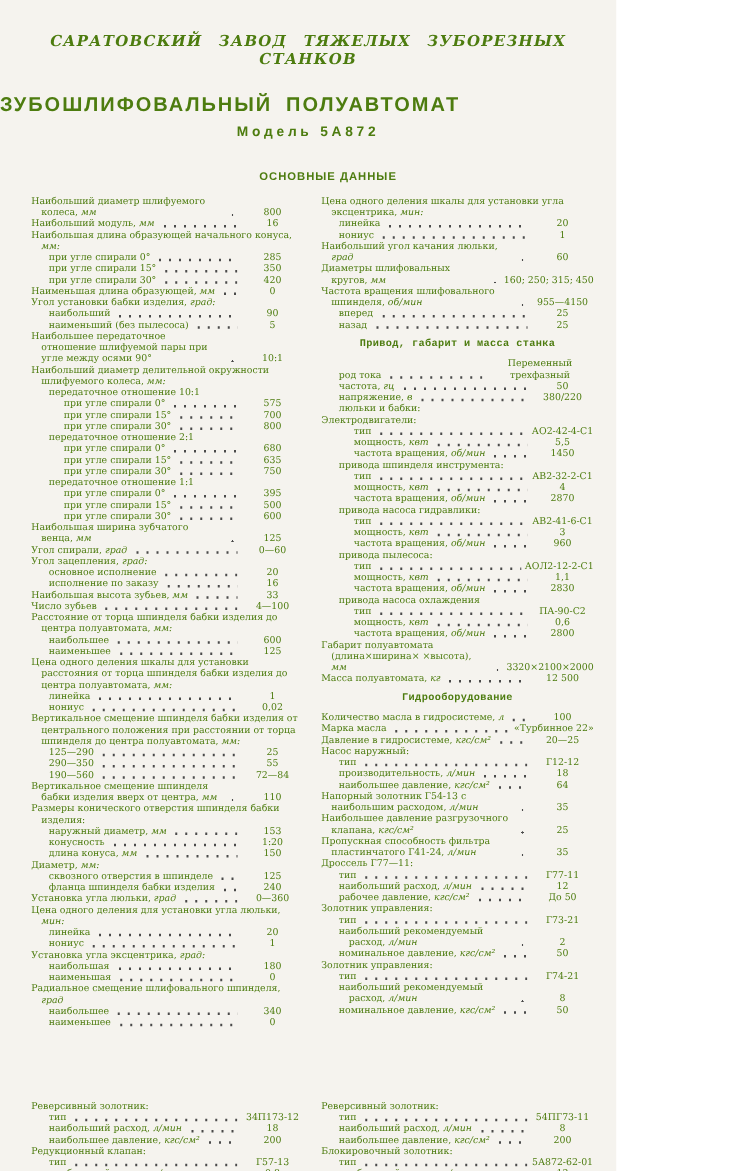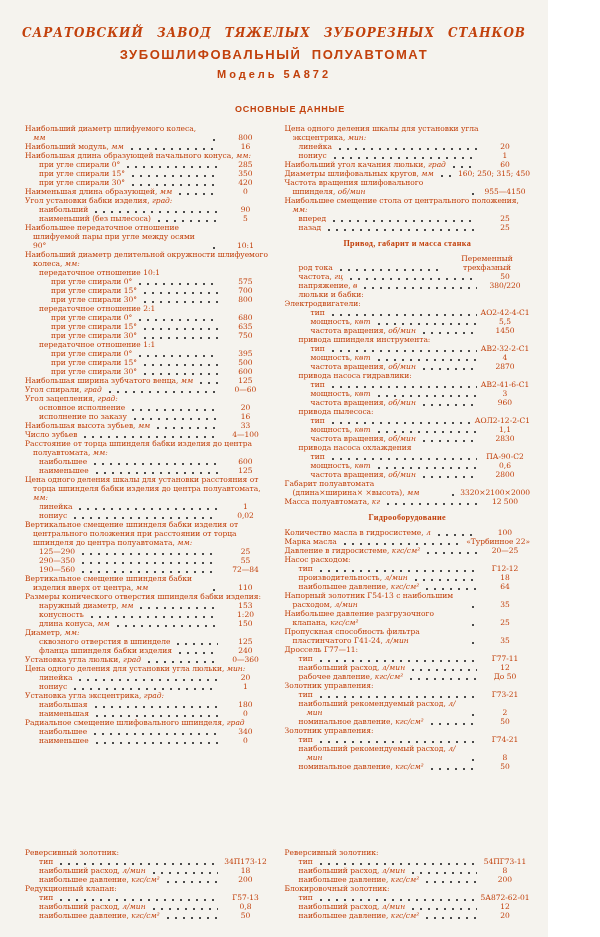--- a/index.html
+++ b/index.html
@@ -3,43 +3,43 @@
 <meta charset="utf-8">
 <style>
   html,body{margin:0;padding:0;}
   body{
     width:600px;height:937px;
     background:#efedе8;
     font-family:"DejaVu Serif", serif;
   }
   .page{
     position:relative;
-    width:548px;height:937px;
+    width:493px;height:937px;
     background:#f5f3ee;
-    color:#c2410c;
+    color:#4d7c0f;
     overflow:hidden;
     box-sizing:border-box;
   }
   .publisher{
     text-align:center;
     font-style:italic;
     font-weight:bold;
     font-size:12px;
     letter-spacing:1px;
     word-spacing:8px;
     padding-top:26px;
   }
   .doc-title{
-    text-align:center;
+    text-align:left;
     font-family:"Liberation Sans", sans-serif;
     font-weight:bold;
-    font-size:13px;
+    font-size:16px;
     letter-spacing:1.6px;
     word-spacing:5px;
-    margin-top:7px;
+    margin-top:22px;
   }
   .doc-model{
     text-align:center;
     font-family:"Liberation Sans", sans-serif;
     font-weight:bold;
     font-size:11px;
     letter-spacing:3px;
     margin-top:6px;
   }
   .main-section-title{
@@ -59,21 +59,21 @@
     box-sizing:content-box;
   }
   .column{
     position:relative;
     width:273px;
     font-size:7.5px;
     line-height:9px;
   }
   .col-heading{
     text-align:center;
-    font-family:Liberation Serif, serif;
+    font-family:Liberation Mono, monospace;
     font-weight:bold;
     font-size:8.2px;
     margin:7px 0 6px 0;
     letter-spacing:0.3px;
   }
   .block{margin:0;}
   .bottom-block{position:absolute;left:0;right:0;bottom:4px;}
   .row{
     display:flex;
     align-items:flex-end;
@@ -444,23 +444,20 @@
           <div class="row ind0">
             <span class="lbl">Диаметры шлифовальных кругов,<i> мм</i></span>
             <span class="leader"></span>
             <span class="val">160; 250; 315; 450</span>
           </div>
           <div class="row ind0">
             <span class="lbl">Частота вращения шлифовального шпинделя,<i> об/мин</i></span>
             <span class="leader"></span>
             <span class="val">955—4150</span>
           </div>
-          <div class="row ind0">
-            <span class="lbl">Наибольшее смещение стола от центрального положения,<i> мм:</i></span>
-          </div>
           <div class="row ind1">
             <span class="lbl">вперед</span>
             <span class="leader"></span>
             <span class="val">25</span>
           </div>
           <div class="row ind1">
             <span class="lbl">назад</span>
             <span class="leader"></span>
             <span class="val">25</span>
           </div>
@@ -597,21 +594,21 @@
             <span class="lbl">Марка масла</span>
             <span class="leader"></span>
             <span class="val">«Турбинное 22»</span>
           </div>
           <div class="row ind0">
             <span class="lbl">Давление в гидросистеме,<i> кгс/см²</i></span>
             <span class="leader"></span>
             <span class="val">20—25</span>
           </div>
           <div class="row ind0">
-            <span class="lbl">Насос расходом:</span>
+            <span class="lbl">Насос наружный:</span>
           </div>
           <div class="row ind1">
             <span class="lbl">тип</span>
             <span class="leader"></span>
             <span class="val">Г12-12</span>
           </div>
           <div class="row ind1">
             <span class="lbl">производительность,<i> л/мин</i></span>
             <span class="leader"></span>
             <span class="val">18</span>

